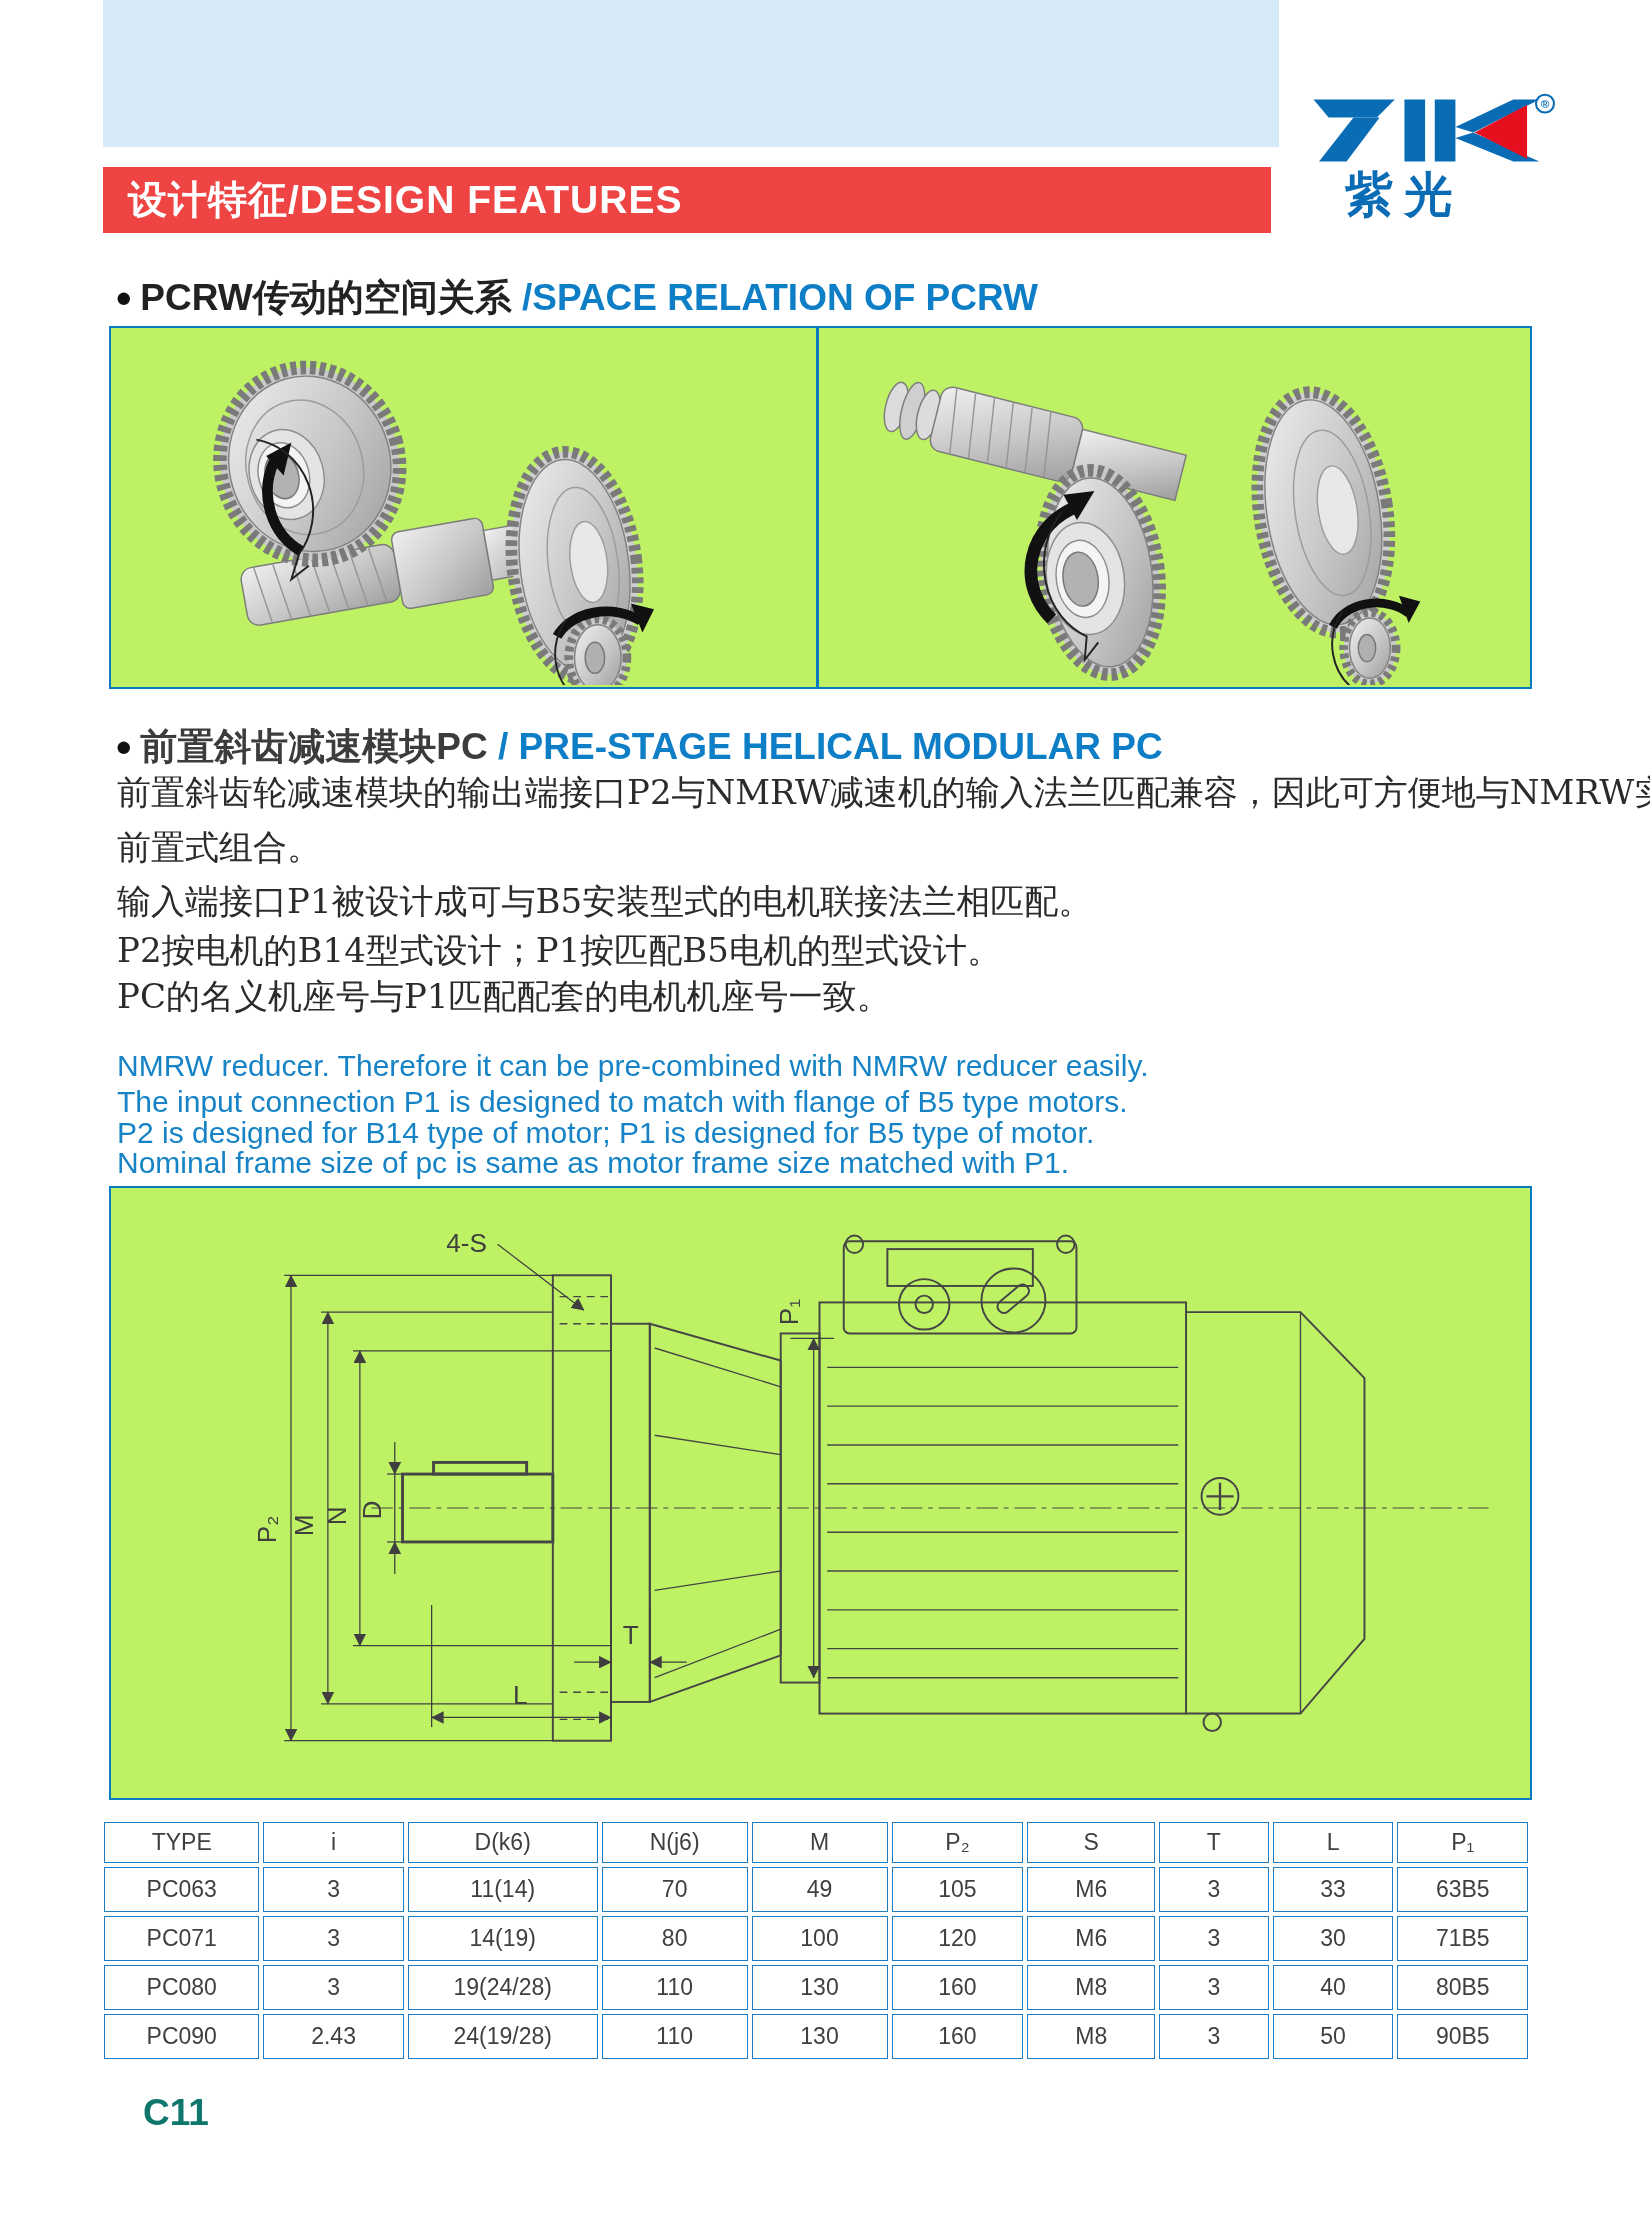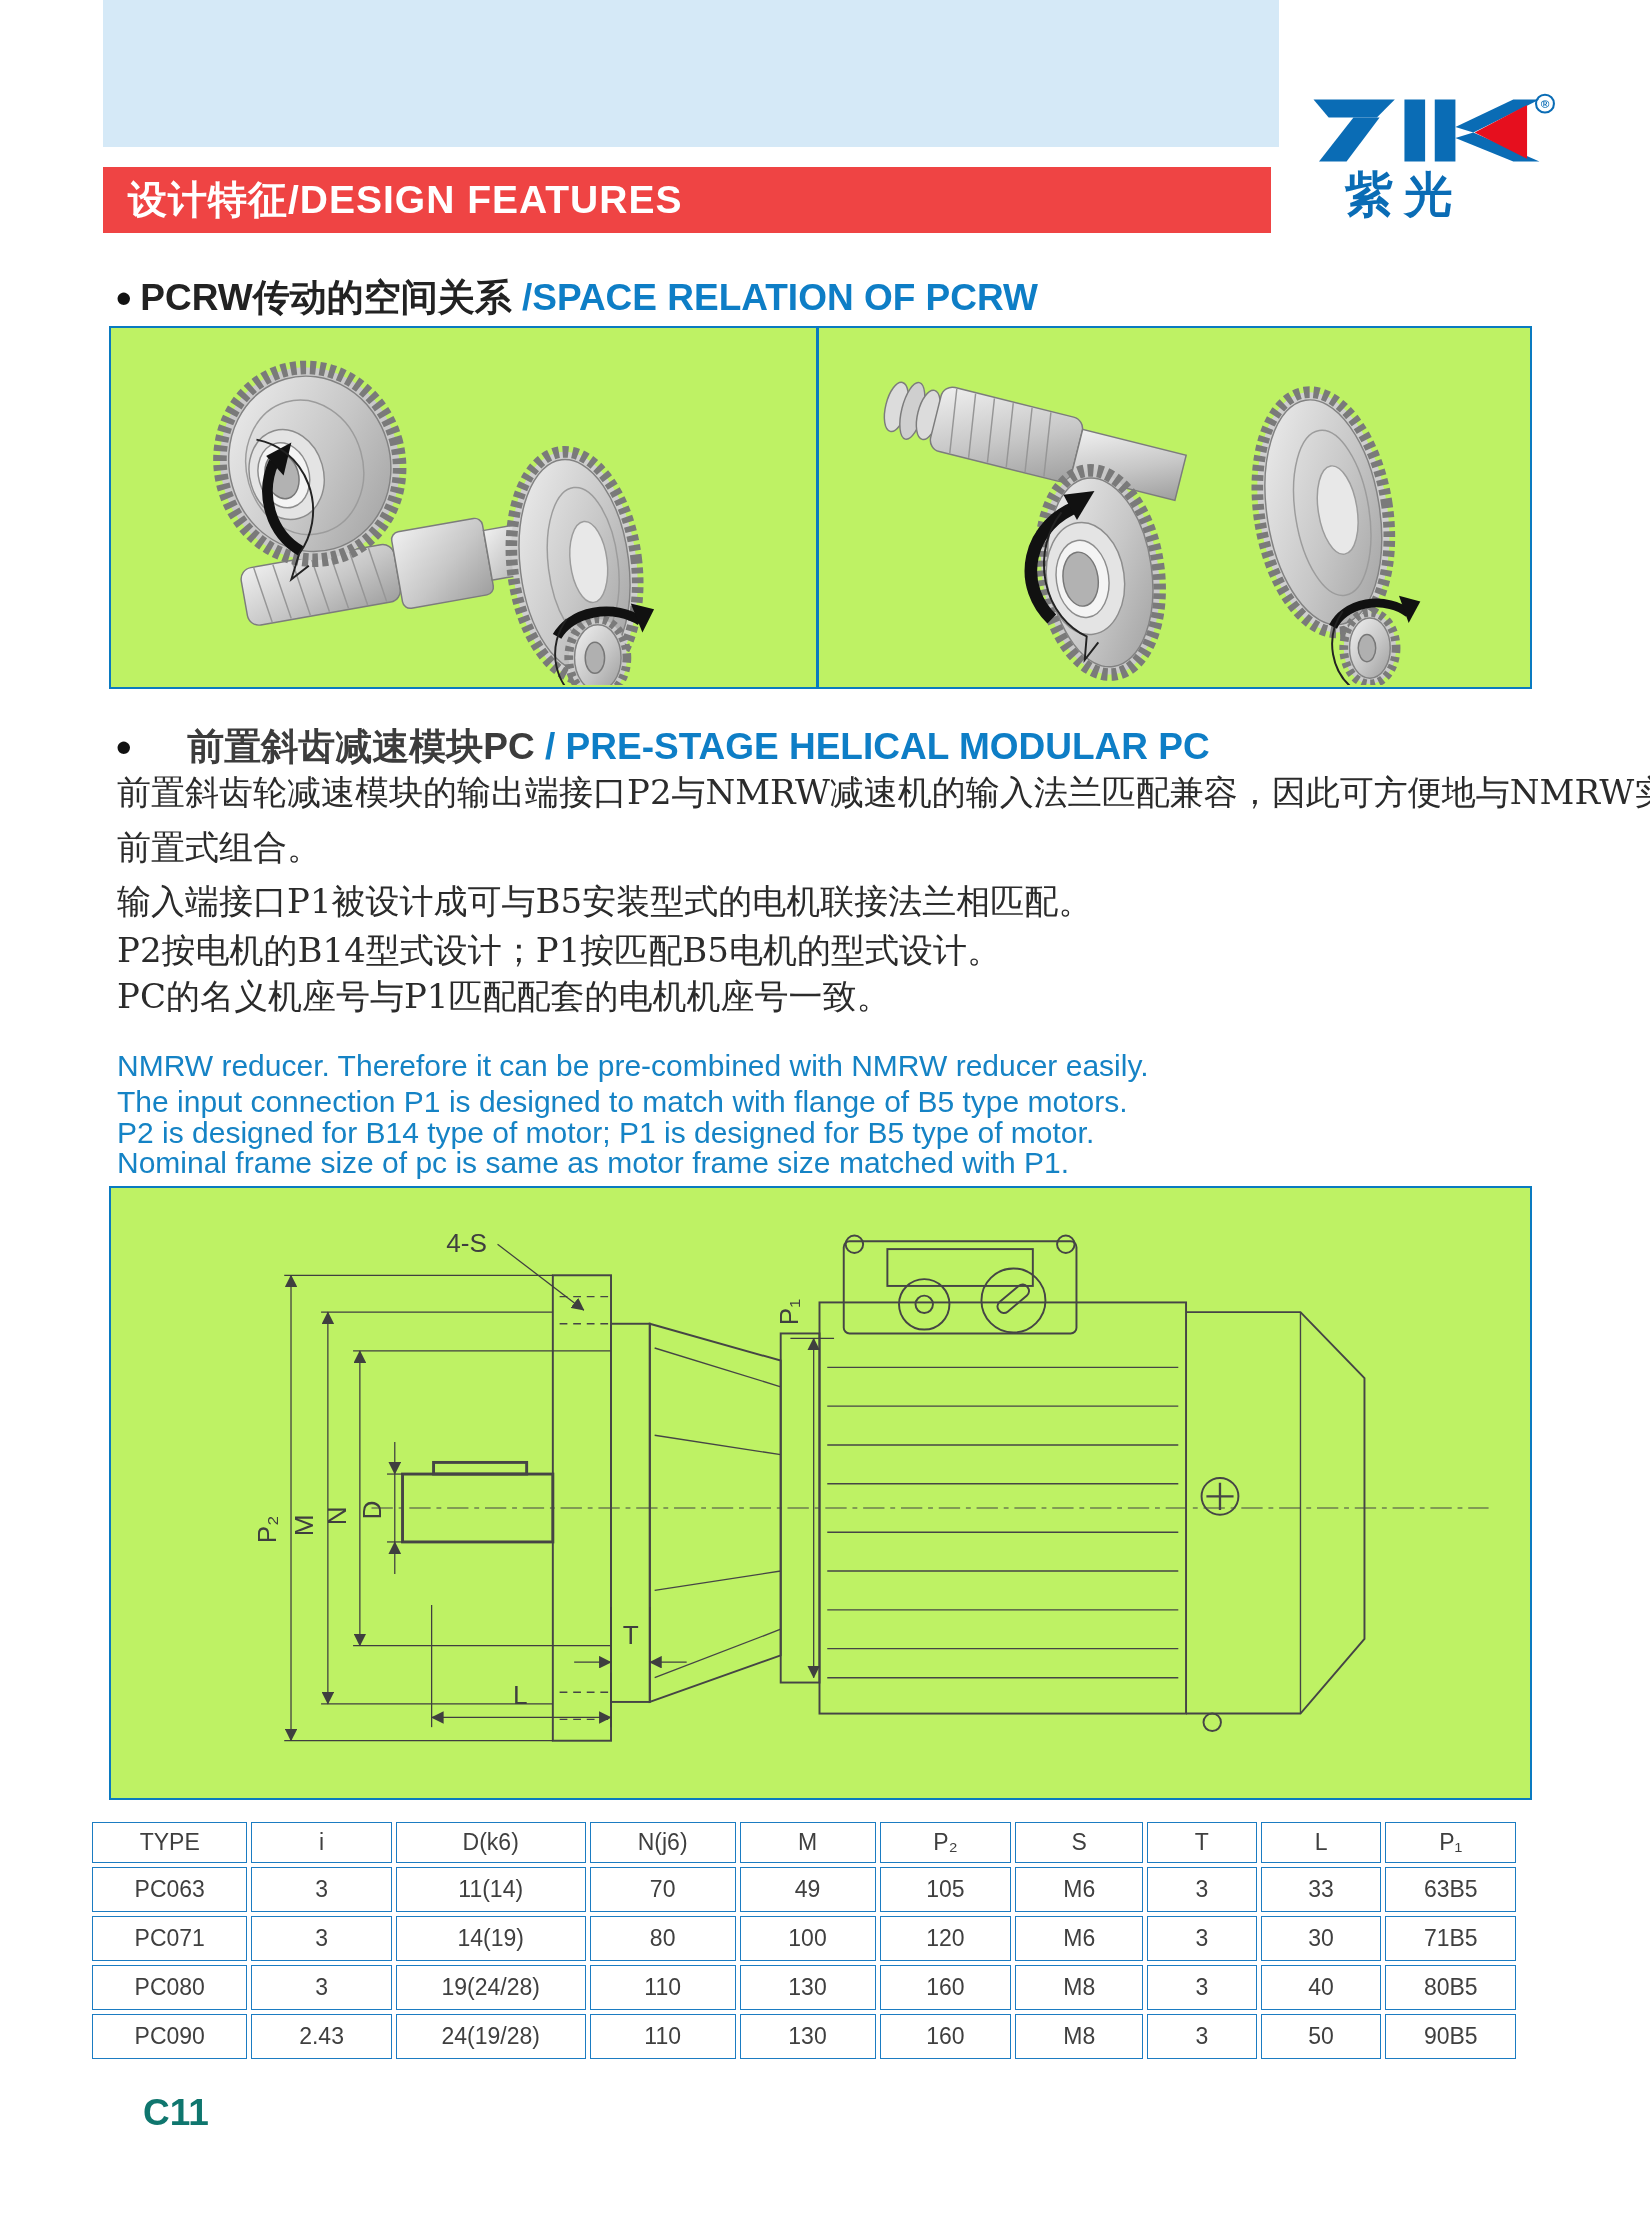--- a/index.html
+++ b/index.html
@@ -14,21 +14,21 @@
   .logo-cn{position:absolute;left:1345px;top:163px;font-size:48px;font-weight:bold;color:#0a6cb5;letter-spacing:11.6px;font-family:"Liberation Sans",sans-serif;}
 
   
   .title-bar{position:absolute;left:103px;top:167px;width:1168px;height:66px;background:#ef4444;color:#fff;
     font-size:39px;font-weight:bold;line-height:66px;padding-left:25px;box-sizing:border-box;letter-spacing:1px;}
 
   
   .sec{position:absolute;left:115px;white-space:nowrap;font-weight:bold;font-size:37px;}
   .sec .bullet{font-size:29px;vertical-align:2.9px;color:#111;margin-right:7.8px;}
   .sec .zh{color:#222;}
-  .sec2 .zh{color:#3c3c3c;margin-left:47px;}
+  .sec2 .zh{color:#3c3c3c;}
   .sec .en{color:#0e7ec6;}
   .sec1{top:273px;}
   .sec2{top:722px;}
 
   
   .frame{position:absolute;border:2.9px solid #0a7ac0;background:#bef264;box-sizing:border-box;}
   .gear-box{left:109px;top:326px;width:1423px;height:363px;}
   .gear-divider{position:absolute;left:705px;top:0;width:2.9px;height:100%;background:#0a7ac0;}
   .gear-panel{position:absolute;top:0;height:357px;}
   .gear-left{left:0;width:705px;}
@@ -36,21 +36,21 @@
 
   
   .zh-par{position:absolute;left:117px;width:1426px;font-family:"DejaVu Serif","Liberation Serif",serif;
     font-size:34px;color:#2b2b2b;white-space:nowrap;}
   .en-par{position:absolute;left:117px;width:1426px;font-size:30px;color:#1583c5;white-space:nowrap;}
 
   
   .draw-box{left:109px;top:1186px;width:1423px;height:614px;}
 
   
-  table.spec{position:absolute;left:88px;top:1818px;width:1432px;border-collapse:separate;border-spacing:4.9px;table-layout:fixed;}
+  table.spec{position:absolute;left:100px;top:1818px;width:1432px;border-collapse:separate;border-spacing:4.9px;table-layout:fixed;}
   table.spec th,table.spec td{border:1.9px solid #1b7cc2;background:#fff;text-align:center;vertical-align:middle;
     font-size:23px;color:#3f3f3f;font-weight:normal;height:43px;padding:0;}
   table.spec th{height:39px;}
 
   .page-num{position:absolute;left:143px;top:2092px;font-size:37px;font-weight:bold;color:#0f766e;}
 
   svg text{font-family:"Liberation Sans",sans-serif;}
 </style>
 </head>
 <body>

